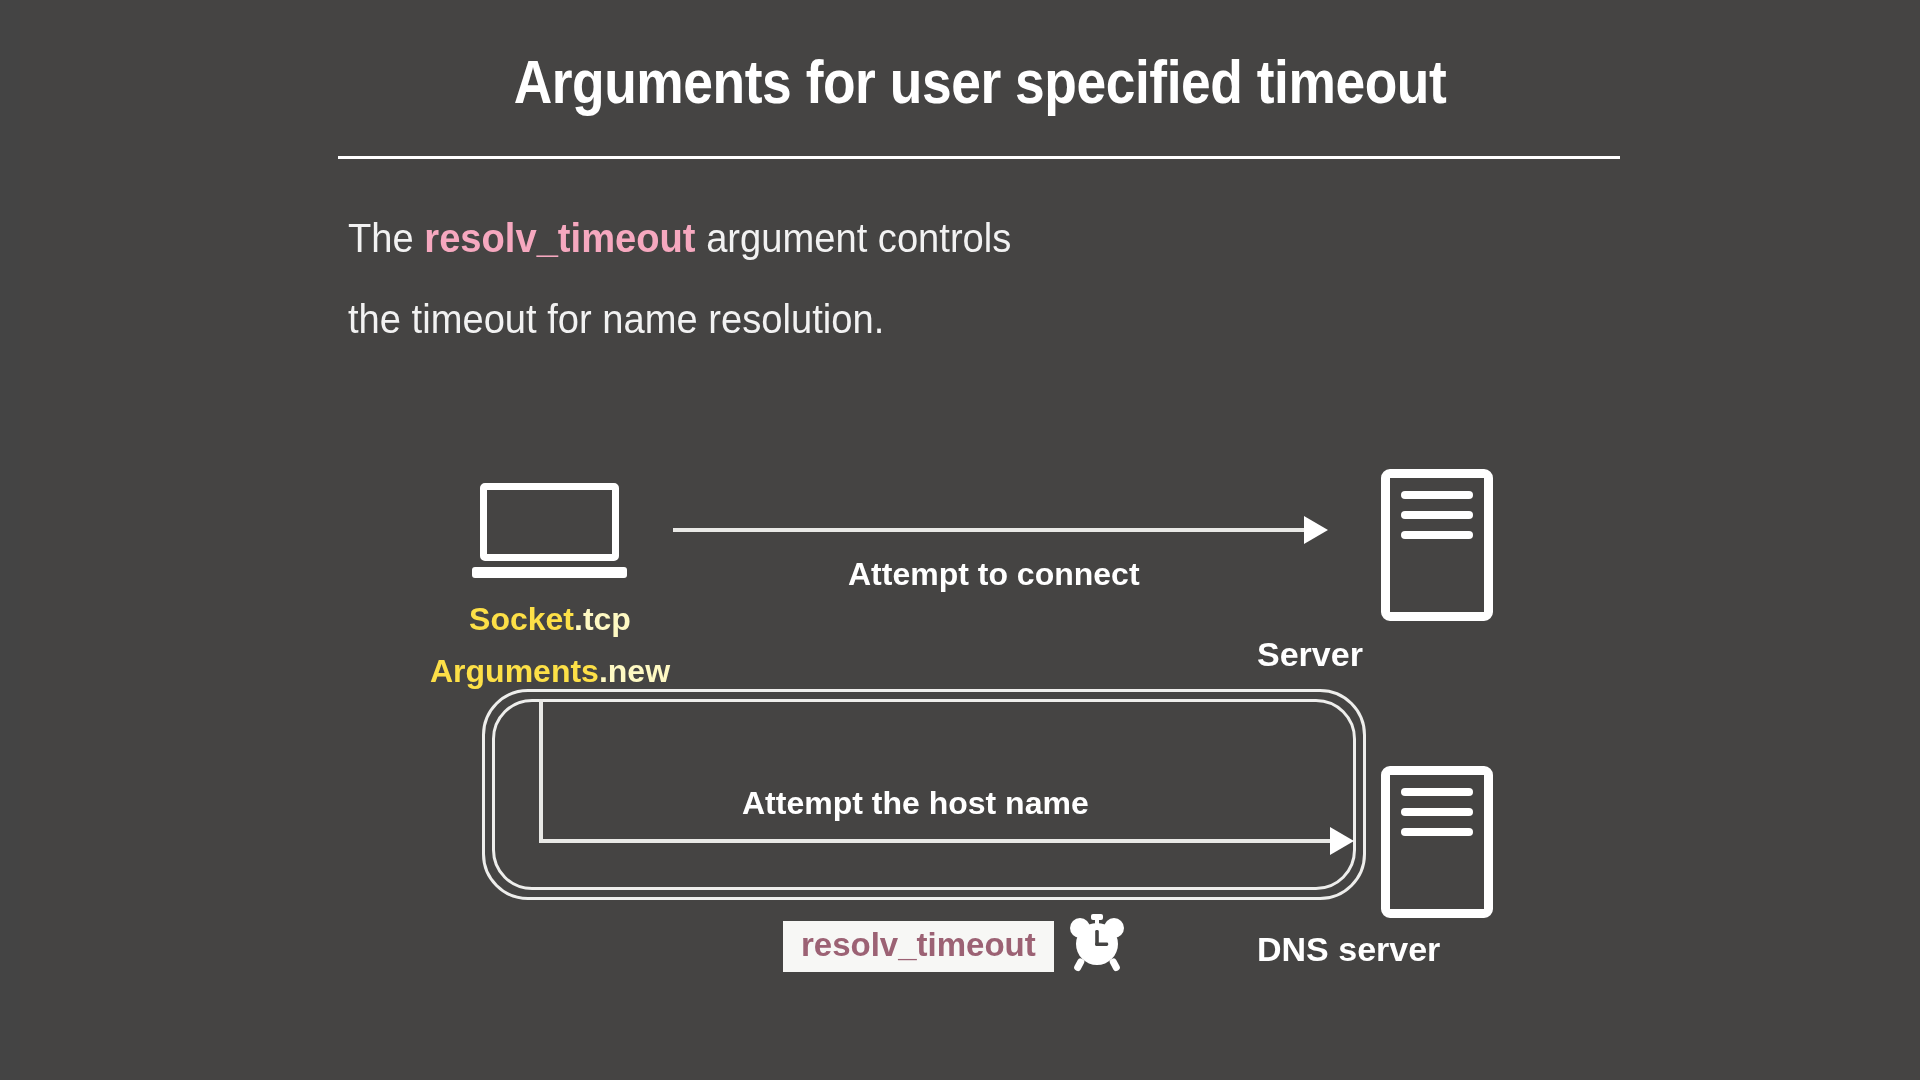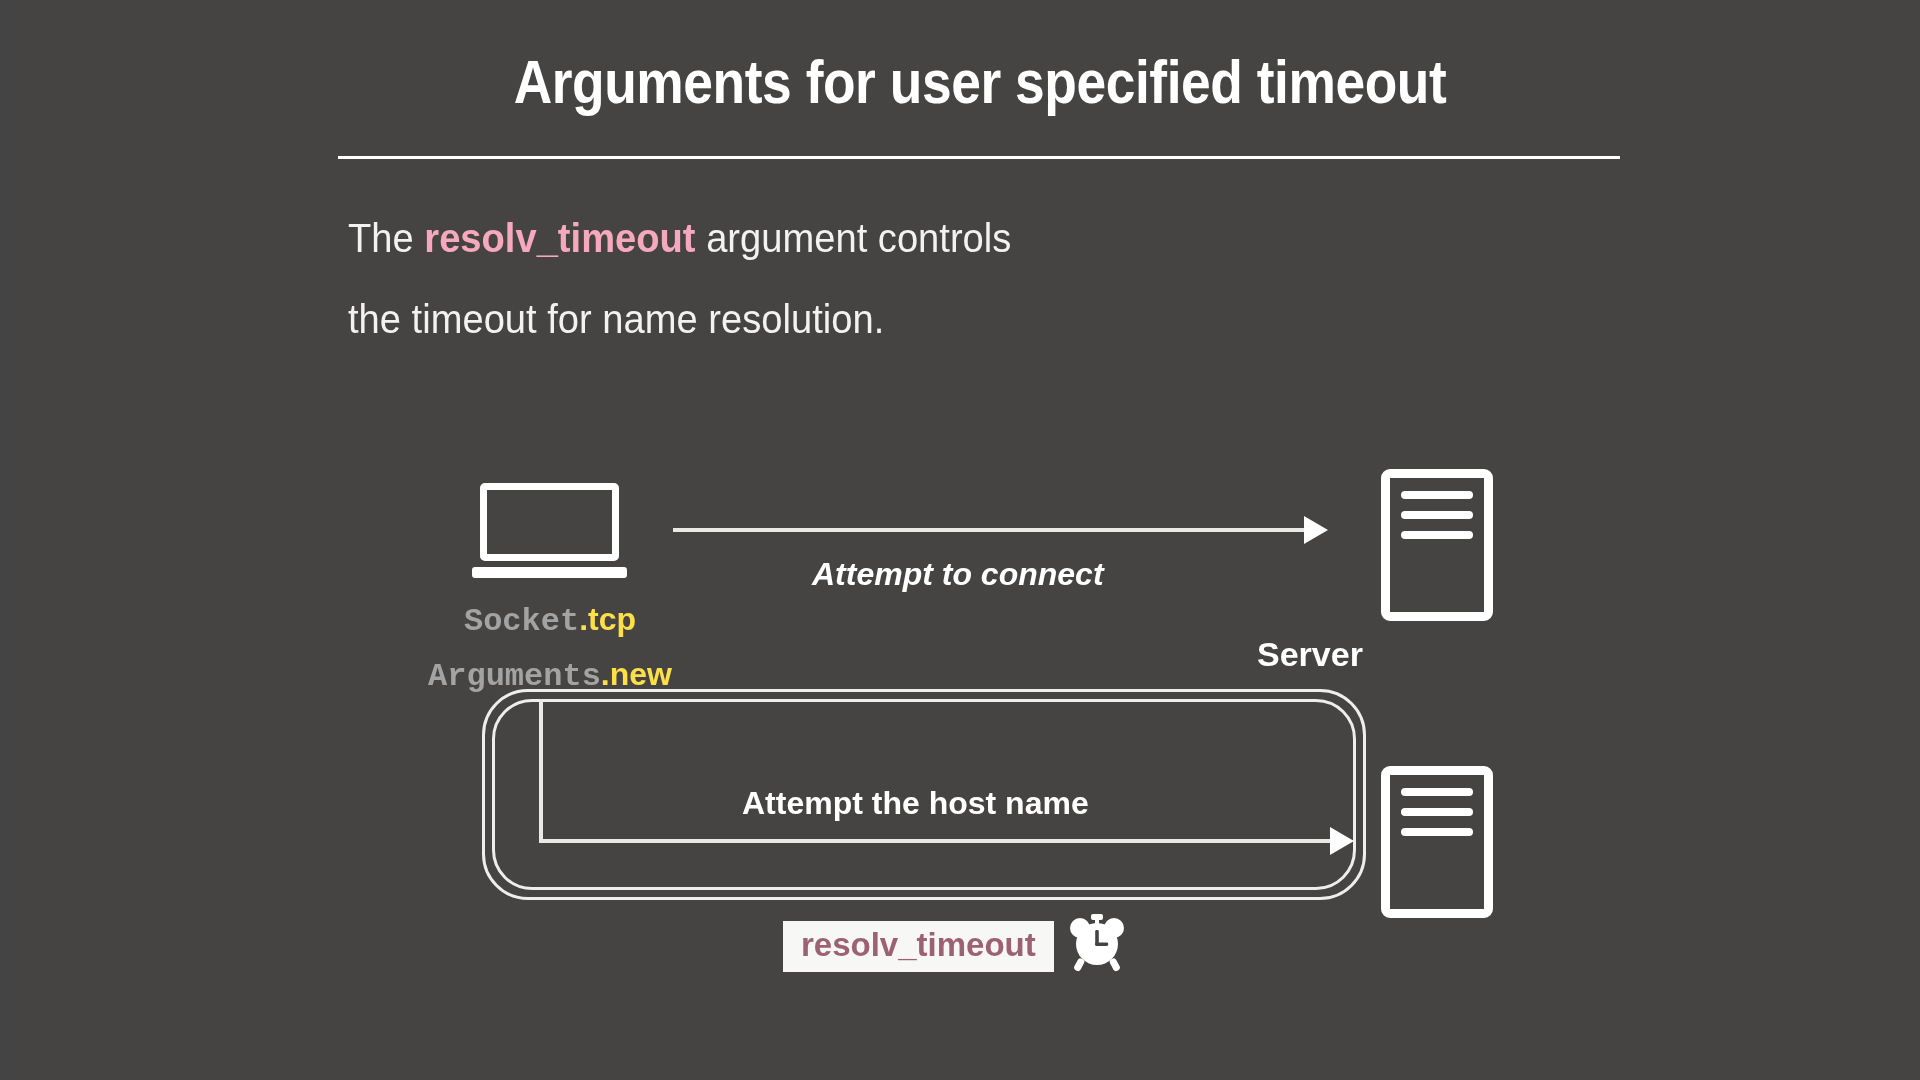--- a/index.html
+++ b/index.html
@@ -113,22 +113,22 @@
     position: absolute;
     left: 330px;
     top: 593px;
     width: 400px;
     text-align: center;
     font-size: 32px;
     font-weight: 700;
     line-height: 52px;
     letter-spacing: 0px;
   }
-  .code-labels .recv { color: #a3a3a3; font-family: Liberation Mono, monospace; }
-  .code-labels .meth { color: #fde047; }
+  .code-labels .recv { color: #fde047; }
+  .code-labels .meth { color: #fef9c3; }
 
   
   .server {
     position: absolute;
     width: 112px;
     height: 152px;
   }
   .server .shell {
     position: absolute;
     inset: 0;
@@ -180,21 +180,21 @@
   .connect-line { left: 653px; top: 528px; width: 635px; }
   .connect-head { left: 1284px; top: 516px; }
 
   .arrow-label {
     position: absolute;
     font-size: 32px;
     font-weight: 700;
     color: #ffffff;
     white-space: nowrap;
   }
-  .connect-label { left: 792px; top: 556px; font-style: italic; }
+  .connect-label { left: 828px; top: 556px; }
 
   
   .resolve-box-outer {
     position: absolute;
     left: 462px;
     top: 689px;
     width: 884px;
     height: 211px;
     border: 3px solid #eeeeec;
     border-radius: 46px;
@@ -305,20 +305,21 @@
     <div class="elbow-h"></div>
     <div class="arrow-head elbow-head"></div>
     <div class="arrow-label resolve-label">Attempt the host name</div>
 
     <div class="server server-bottom">
       <div class="shell"></div>
       <div class="bar b1"></div>
       <div class="bar b2"></div>
       <div class="bar b3"></div>
     </div>
+    <div class="server-label label-dns">DNS server</div>
 
     <div class="badge">resolv_timeout</div>
 
     <div class="clock">
       <svg width="62" height="62" viewBox="0 0 62 62" aria-hidden="true">
 
         <circle cx="14" cy="16" r="10" fill="#ffffff"></circle>
         <circle cx="48" cy="16" r="10" fill="#ffffff"></circle>
 
         <rect x="25" y="2" width="12" height="6" rx="2" fill="#ffffff"></rect>

